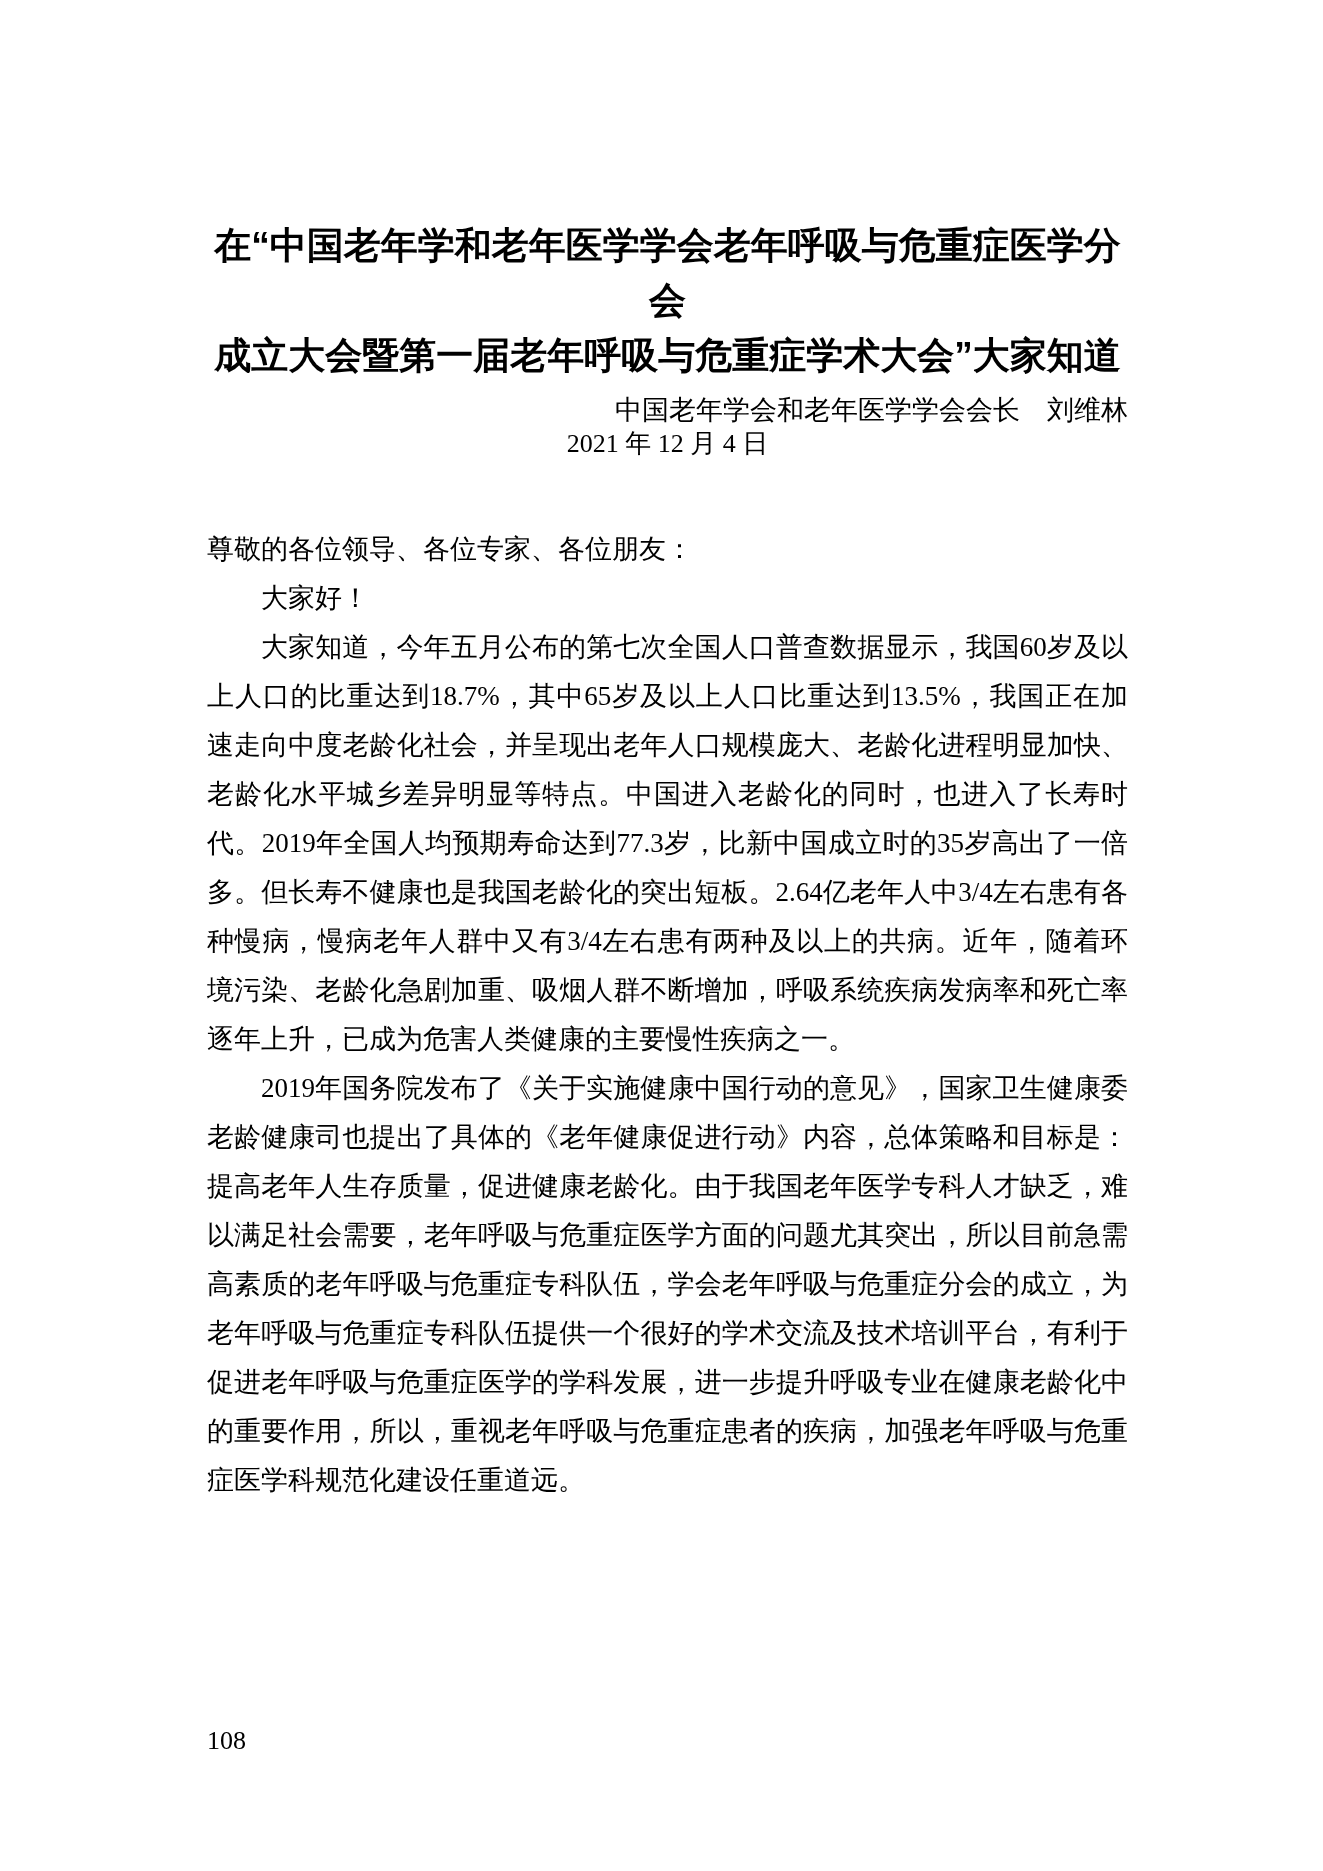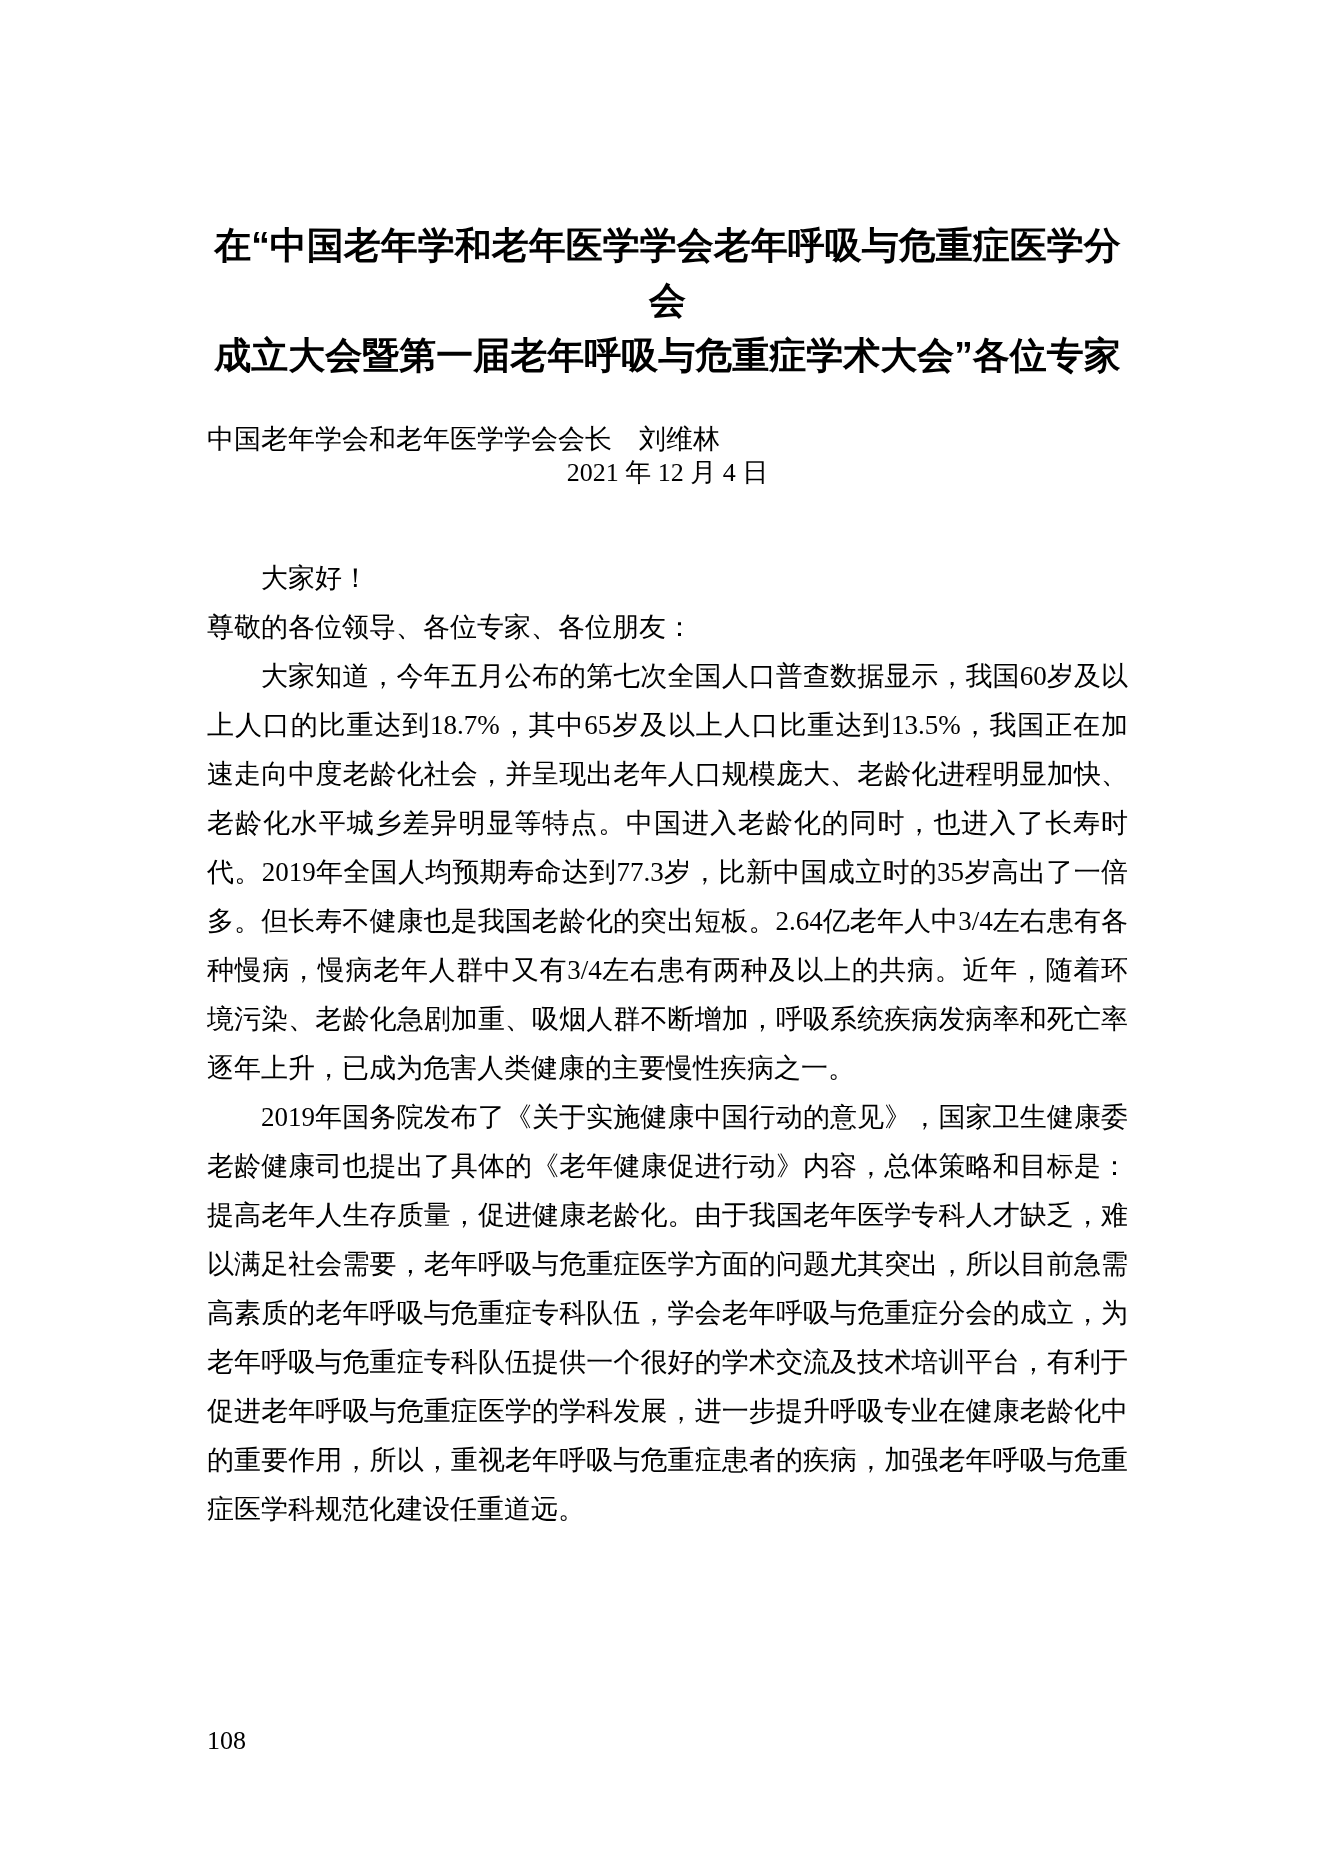--- a/index.html
+++ b/index.html
@@ -23,22 +23,22 @@
     margin-top: 218px;
     text-align: center;
     font-family: "Liberation Sans", sans-serif;
     font-weight: 700;
     font-size: 37px;
     line-height: 55px;
     letter-spacing: 0px;
   }
   .title-line { display: block; }
   .author {
-    margin-top: 39px;
-    text-align: left;
+    margin-top: 10px;
+    text-align: right;
     font-size: 27px;
     line-height: 34px;
   }
   .date {
     text-align: center;
     font-size: 26px;
     line-height: 34px;
   }
   .body-text {
     margin-top: 64px;
@@ -58,25 +58,25 @@
     font-family: "Liberation Serif", serif;
   }
 </style>
 </head>
 <body>
 
 <div class="page">
   <div class="content">
     <h1 class="title">
       <span class="title-line">在“中国老年学和老年医学学会老年呼吸与危重症医学分会</span>
-      <span class="title-line">成立大会暨第一届老年呼吸与危重症学术大会”各位专家</span>
+      <span class="title-line">成立大会暨第一届老年呼吸与危重症学术大会”大家知道</span>
     </h1>
     <div class="author">中国老年学会和老年医学学会会长　刘维林</div>
     <div class="date">2021 年 12 月 4 日</div>
     <div class="body-text">
+        <p class="para">尊敬的各位领导、各位专家、各位朋友：</p>
         <p class="para indent">大家好！</p>
-        <p class="para">尊敬的各位领导、各位专家、各位朋友：</p>
         <p class="para indent">大家知道，今年五月公布的第七次全国人口普查数据显示，我国60岁及以上人口的比重达到18.7%，其中65岁及以上人口比重达到13.5%，我国正在加速走向中度老龄化社会，并呈现出老年人口规模庞大、老龄化进程明显加快、老龄化水平城乡差异明显等特点。中国进入老龄化的同时，也进入了长寿时代。2019年全国人均预期寿命达到77.3岁，比新中国成立时的35岁高出了一倍多。但长寿不健康也是我国老龄化的突出短板。2.64亿老年人中3/4左右患有各种慢病，慢病老年人群中又有3/4左右患有两种及以上的共病。近年，随着环境污染、老龄化急剧加重、吸烟人群不断增加，呼吸系统疾病发病率和死亡率逐年上升，已成为危害人类健康的主要慢性疾病之一。</p>
         <p class="para indent">2019年国务院发布了《关于实施健康中国行动的意见》，国家卫生健康委老龄健康司也提出了具体的《老年健康促进行动》内容，总体策略和目标是：提高老年人生存质量，促进健康老龄化。由于我国老年医学专科人才缺乏，难以满足社会需要，老年呼吸与危重症医学方面的问题尤其突出，所以目前急需高素质的老年呼吸与危重症专科队伍，学会老年呼吸与危重症分会的成立，为老年呼吸与危重症专科队伍提供一个很好的学术交流及技术培训平台，有利于促进老年呼吸与危重症医学的学科发展，进一步提升呼吸专业在健康老龄化中的重要作用，所以，重视老年呼吸与危重症患者的疾病，加强老年呼吸与危重症医学科规范化建设任重道远。</p>
       </div>
   </div>
   <div class="page-number">108</div>
 </div>
 
 </body></html>

